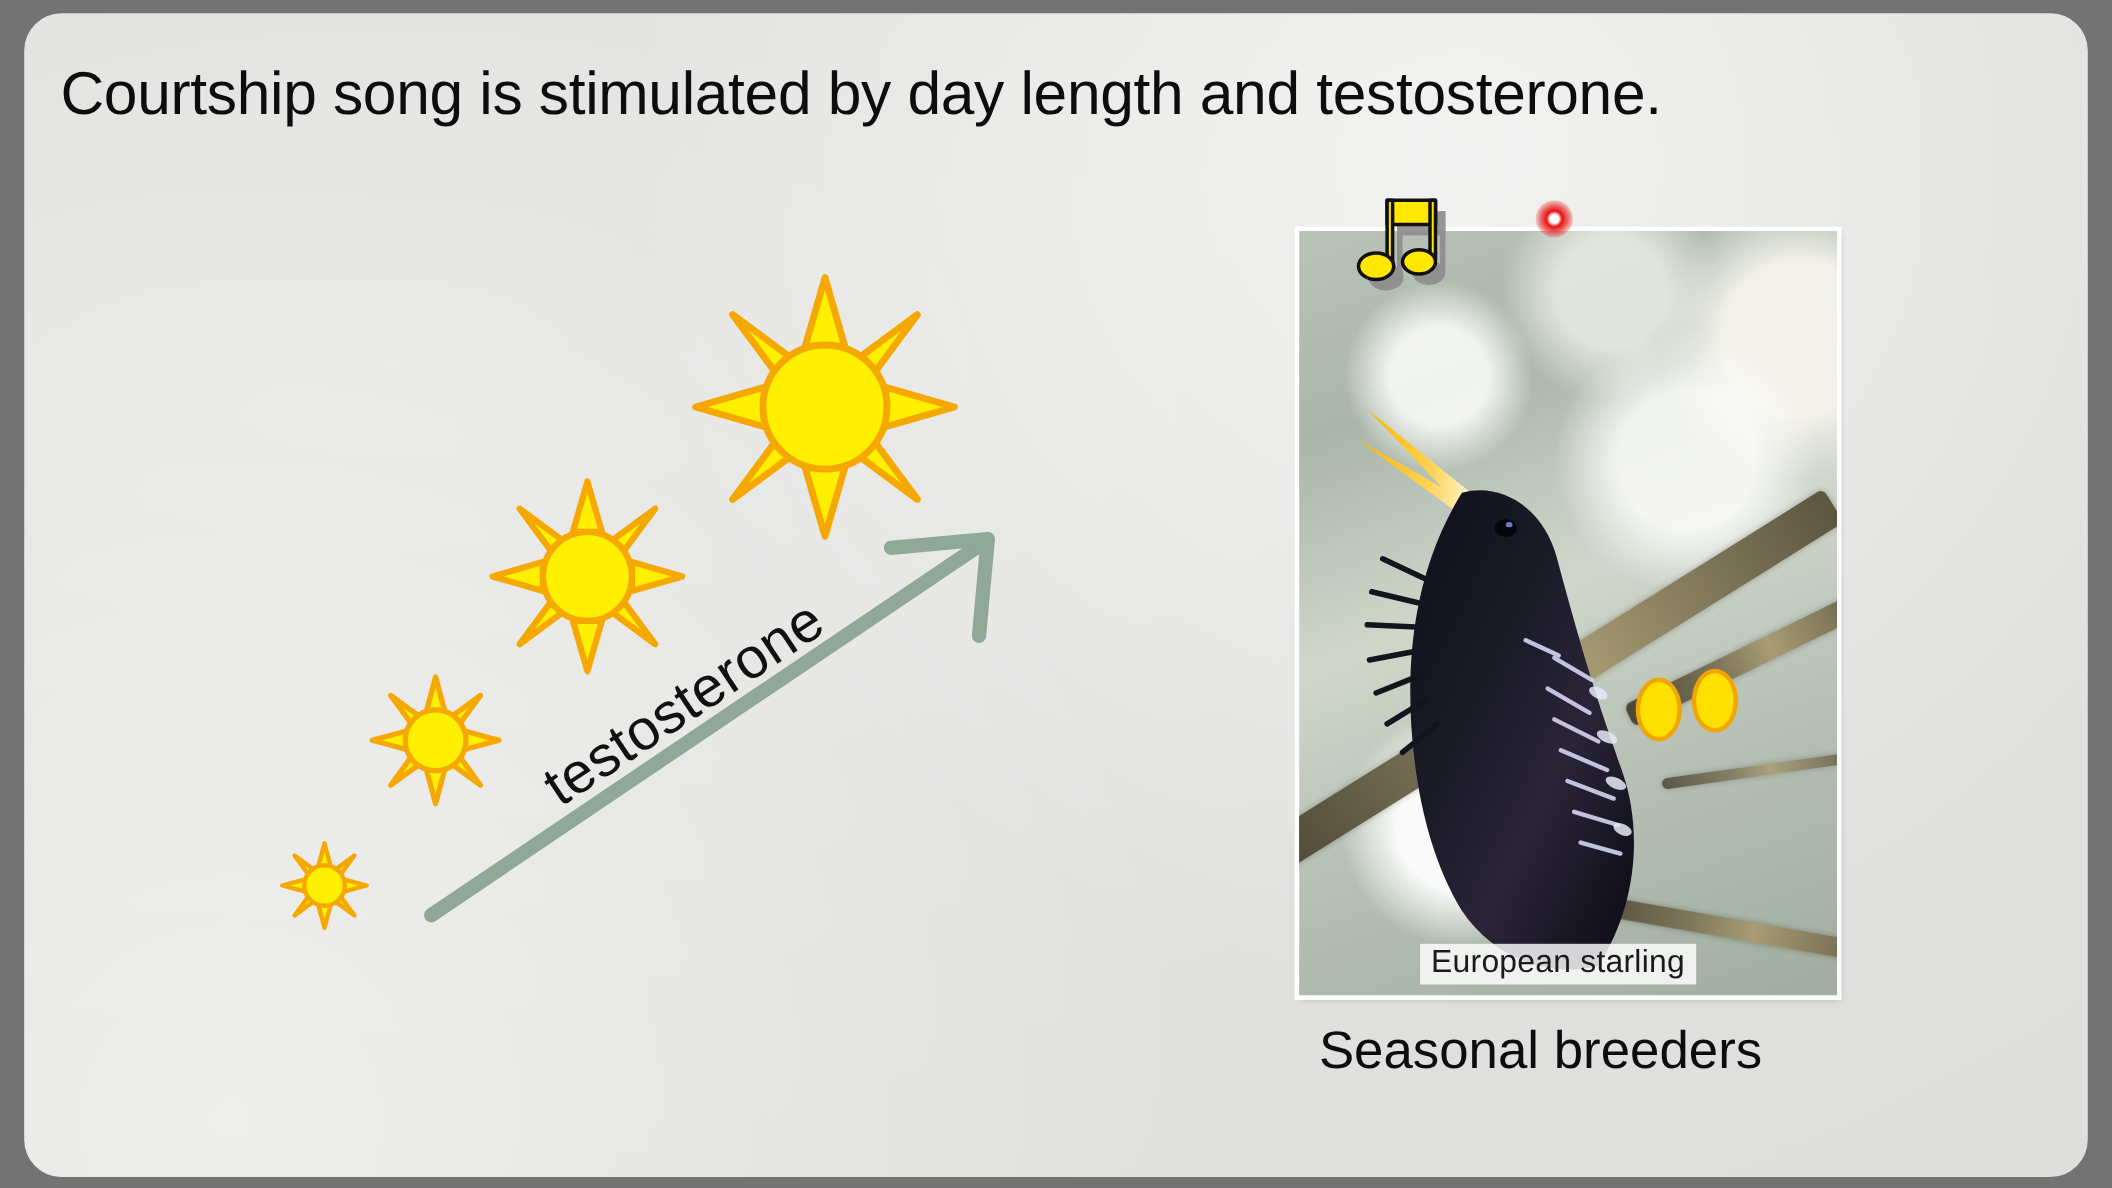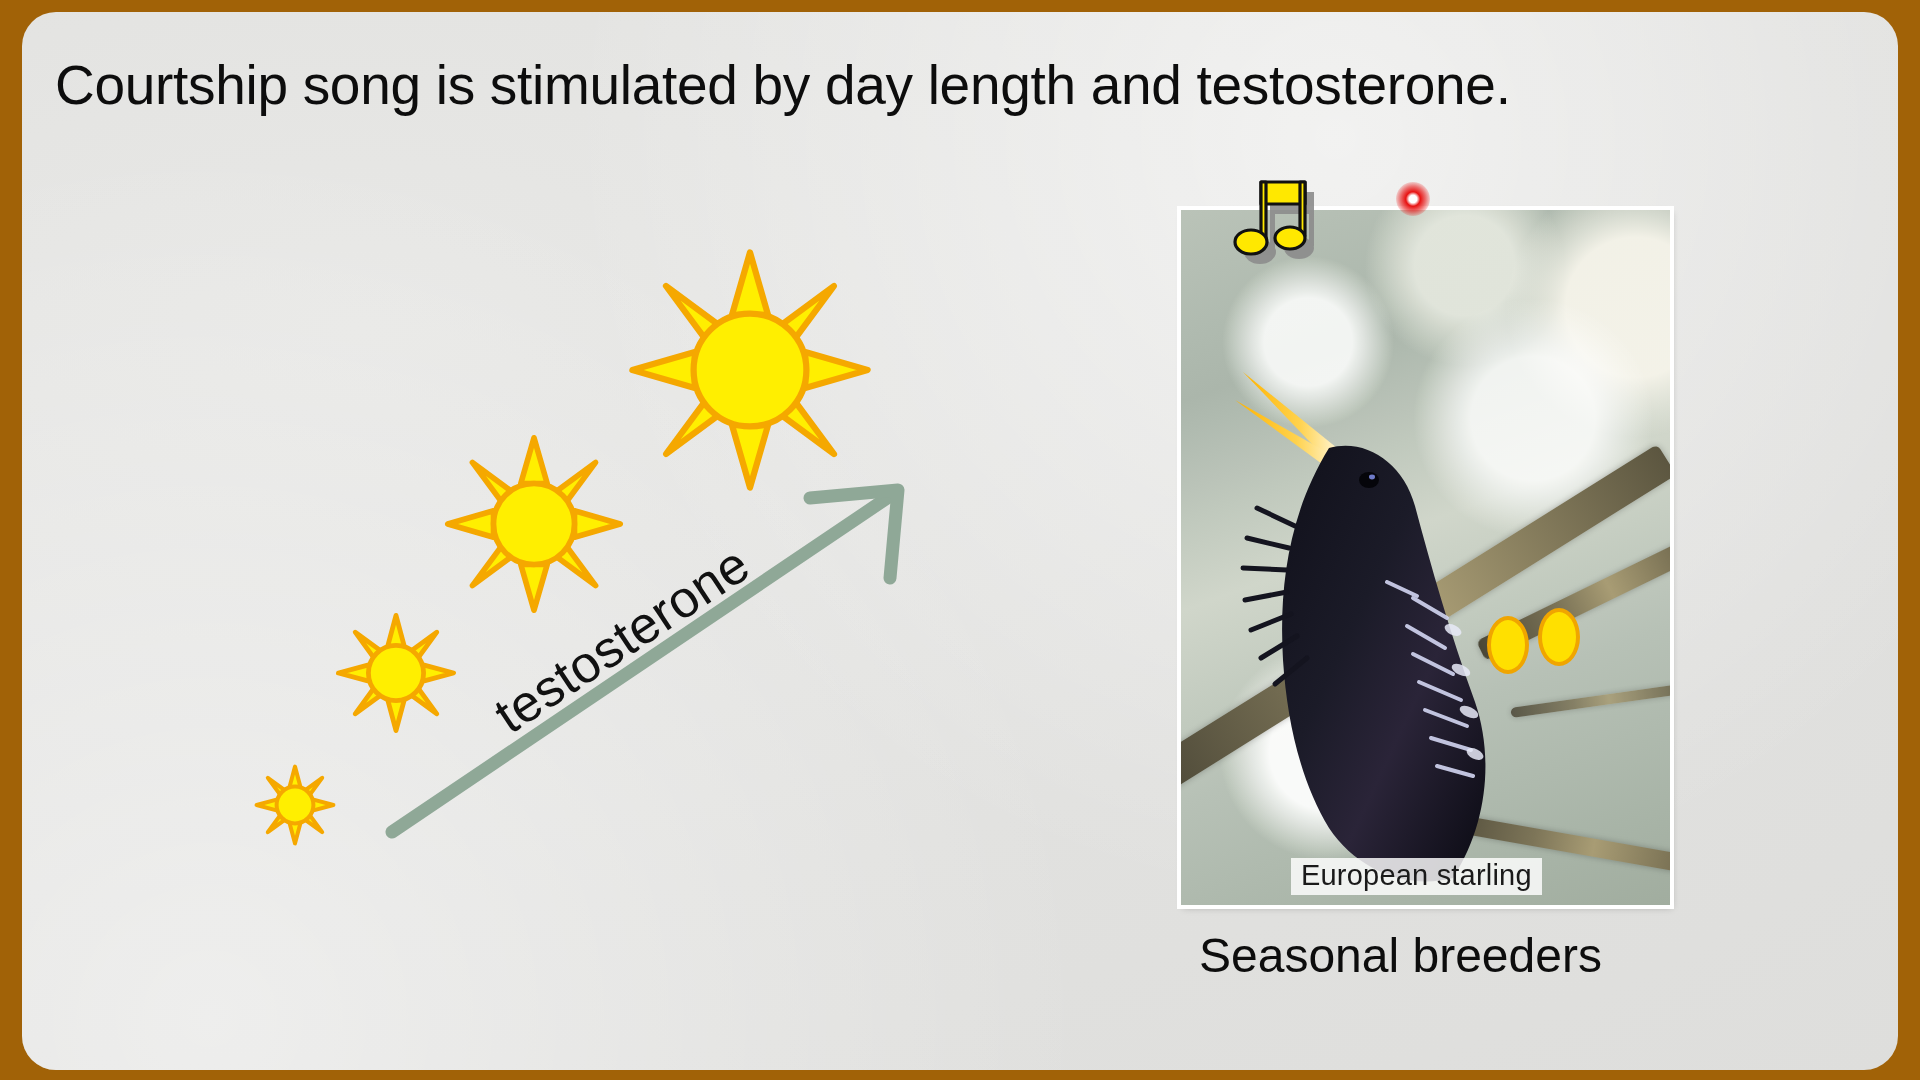--- a/index.html
+++ b/index.html
@@ -9,21 +9,21 @@
     height: 1080px;
     overflow: hidden;
     background: #faf9f6;
     font-family: "Liberation Sans", sans-serif;
   }
 
   #slide-root {
     position: relative;
     width: 1920px;
     height: 1080px;
-    background: #a16207;
+    background: #737373;
   }
 
   
   #slide-panel {
     position: absolute;
     left: 22px;
     top: 12px;
     width: 1876px;
     height: 1058px;
     background: #e3e3e1;

